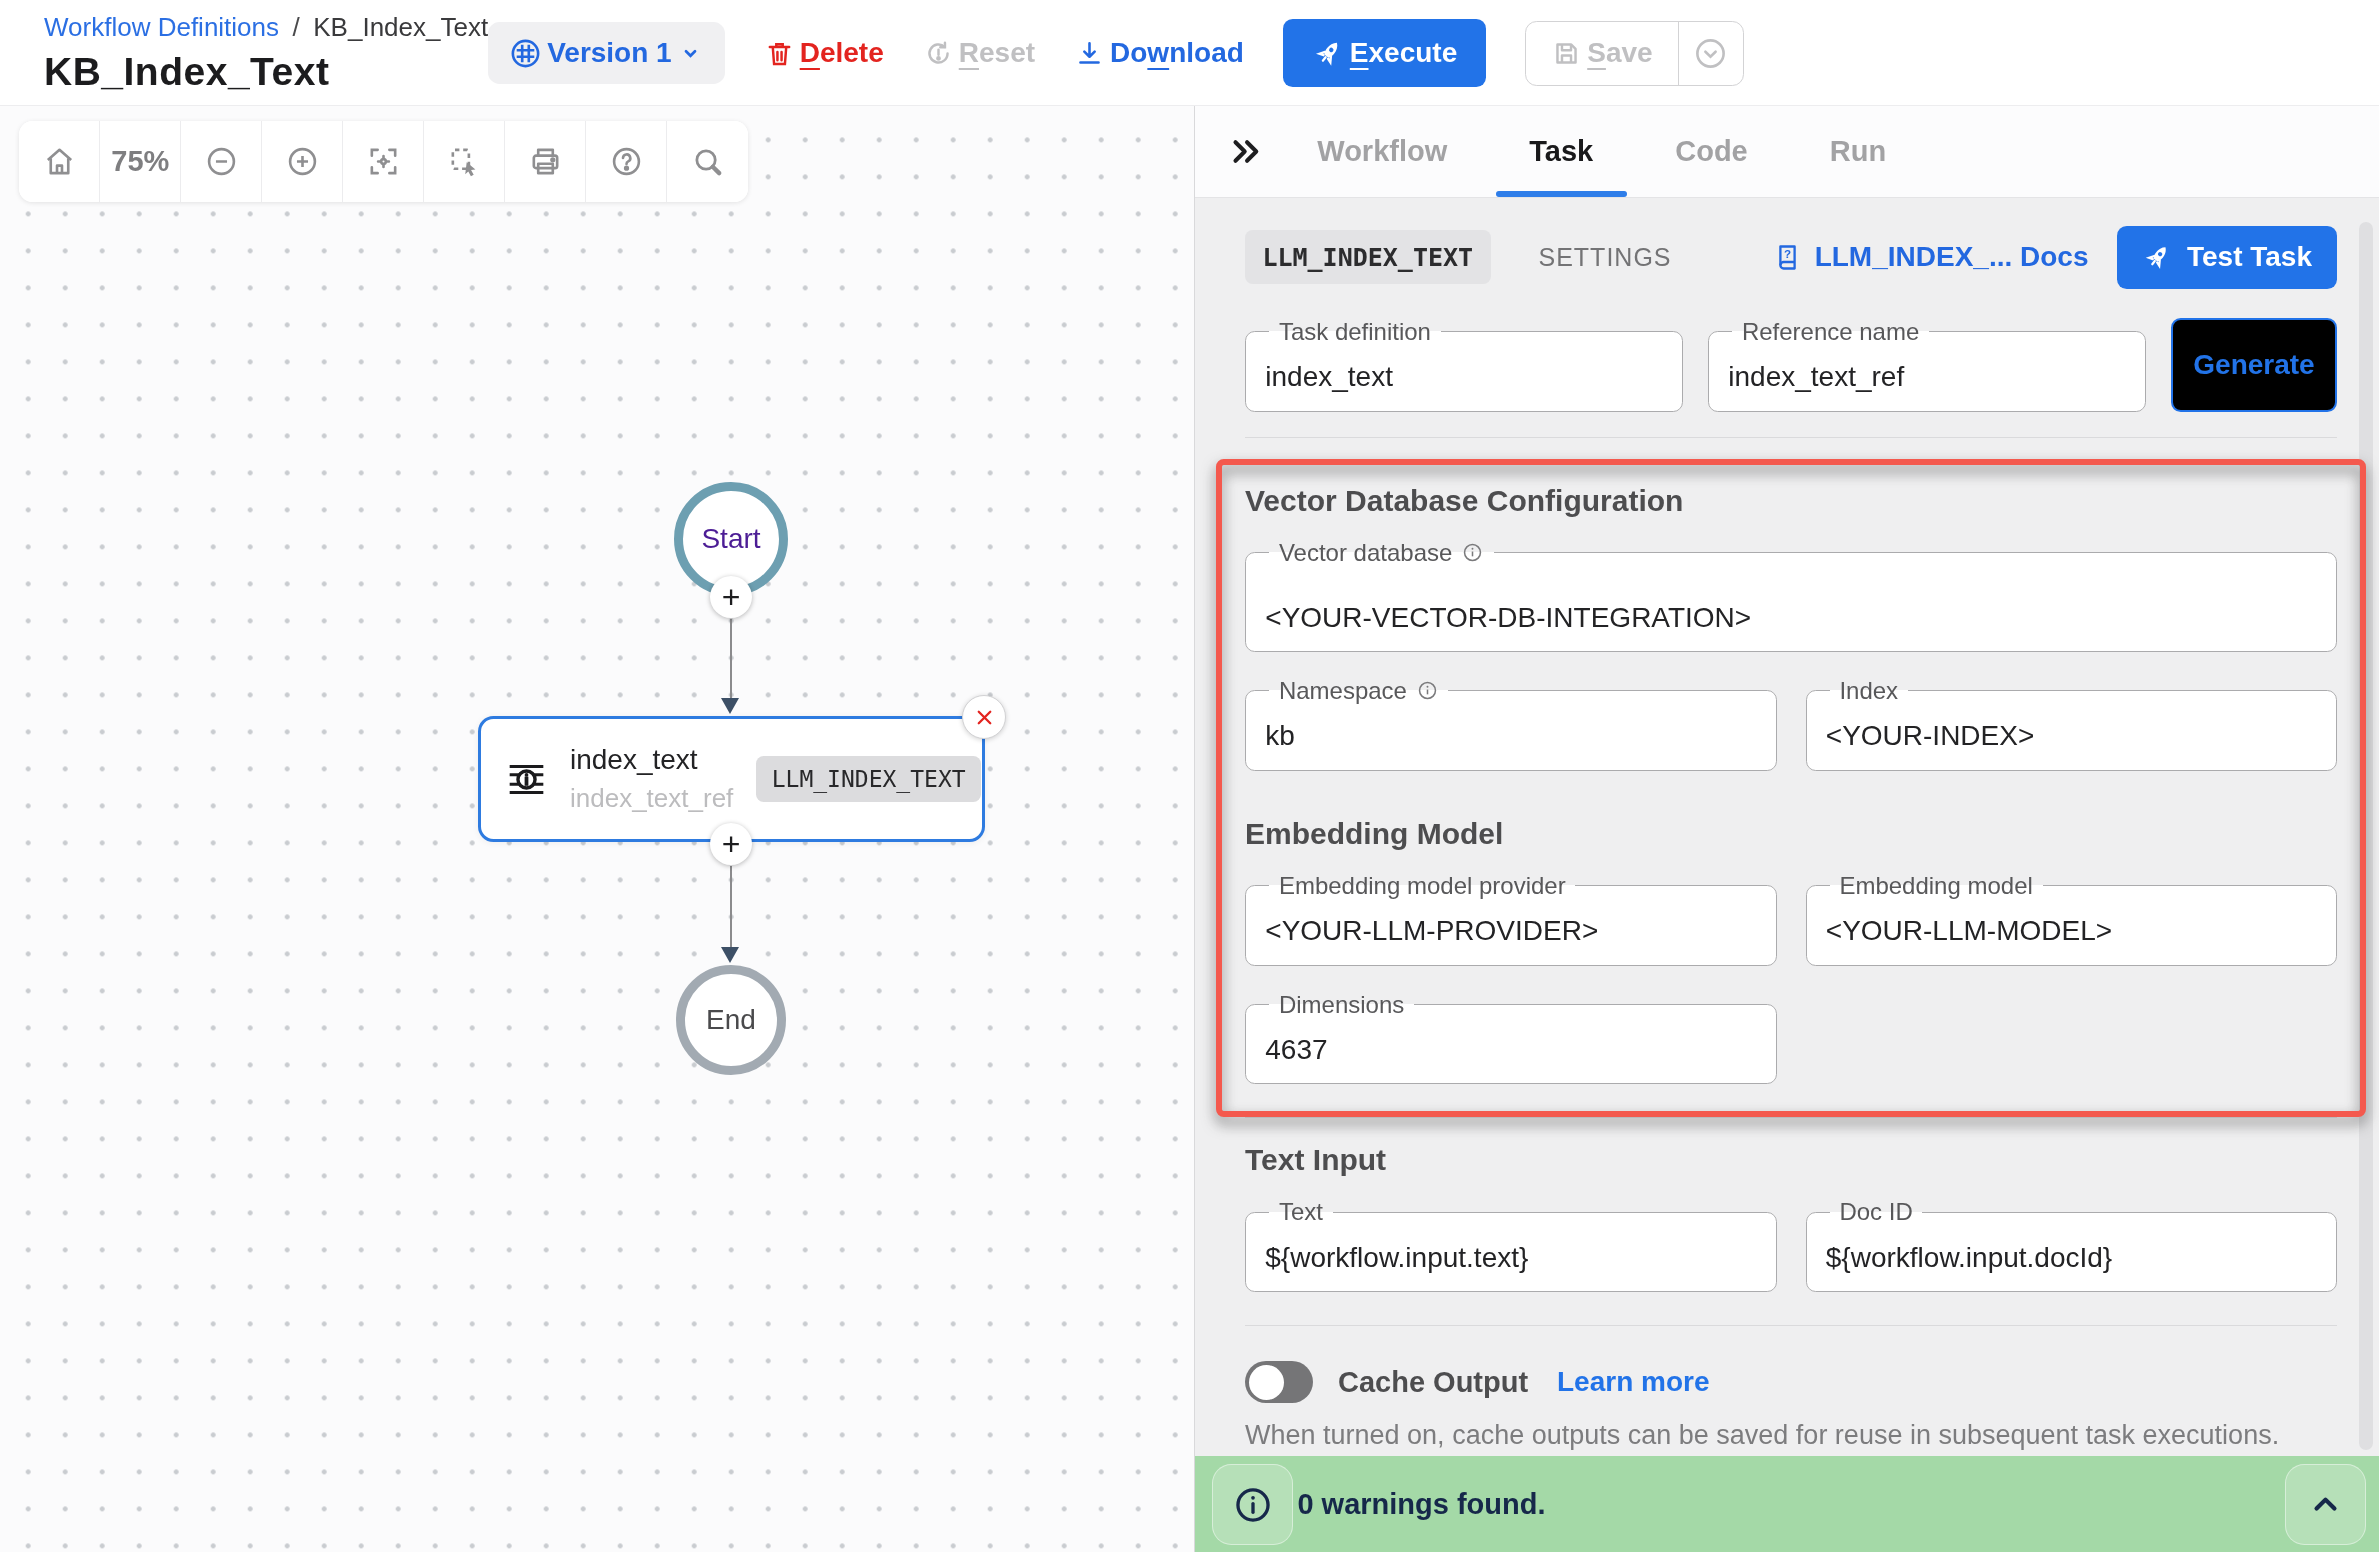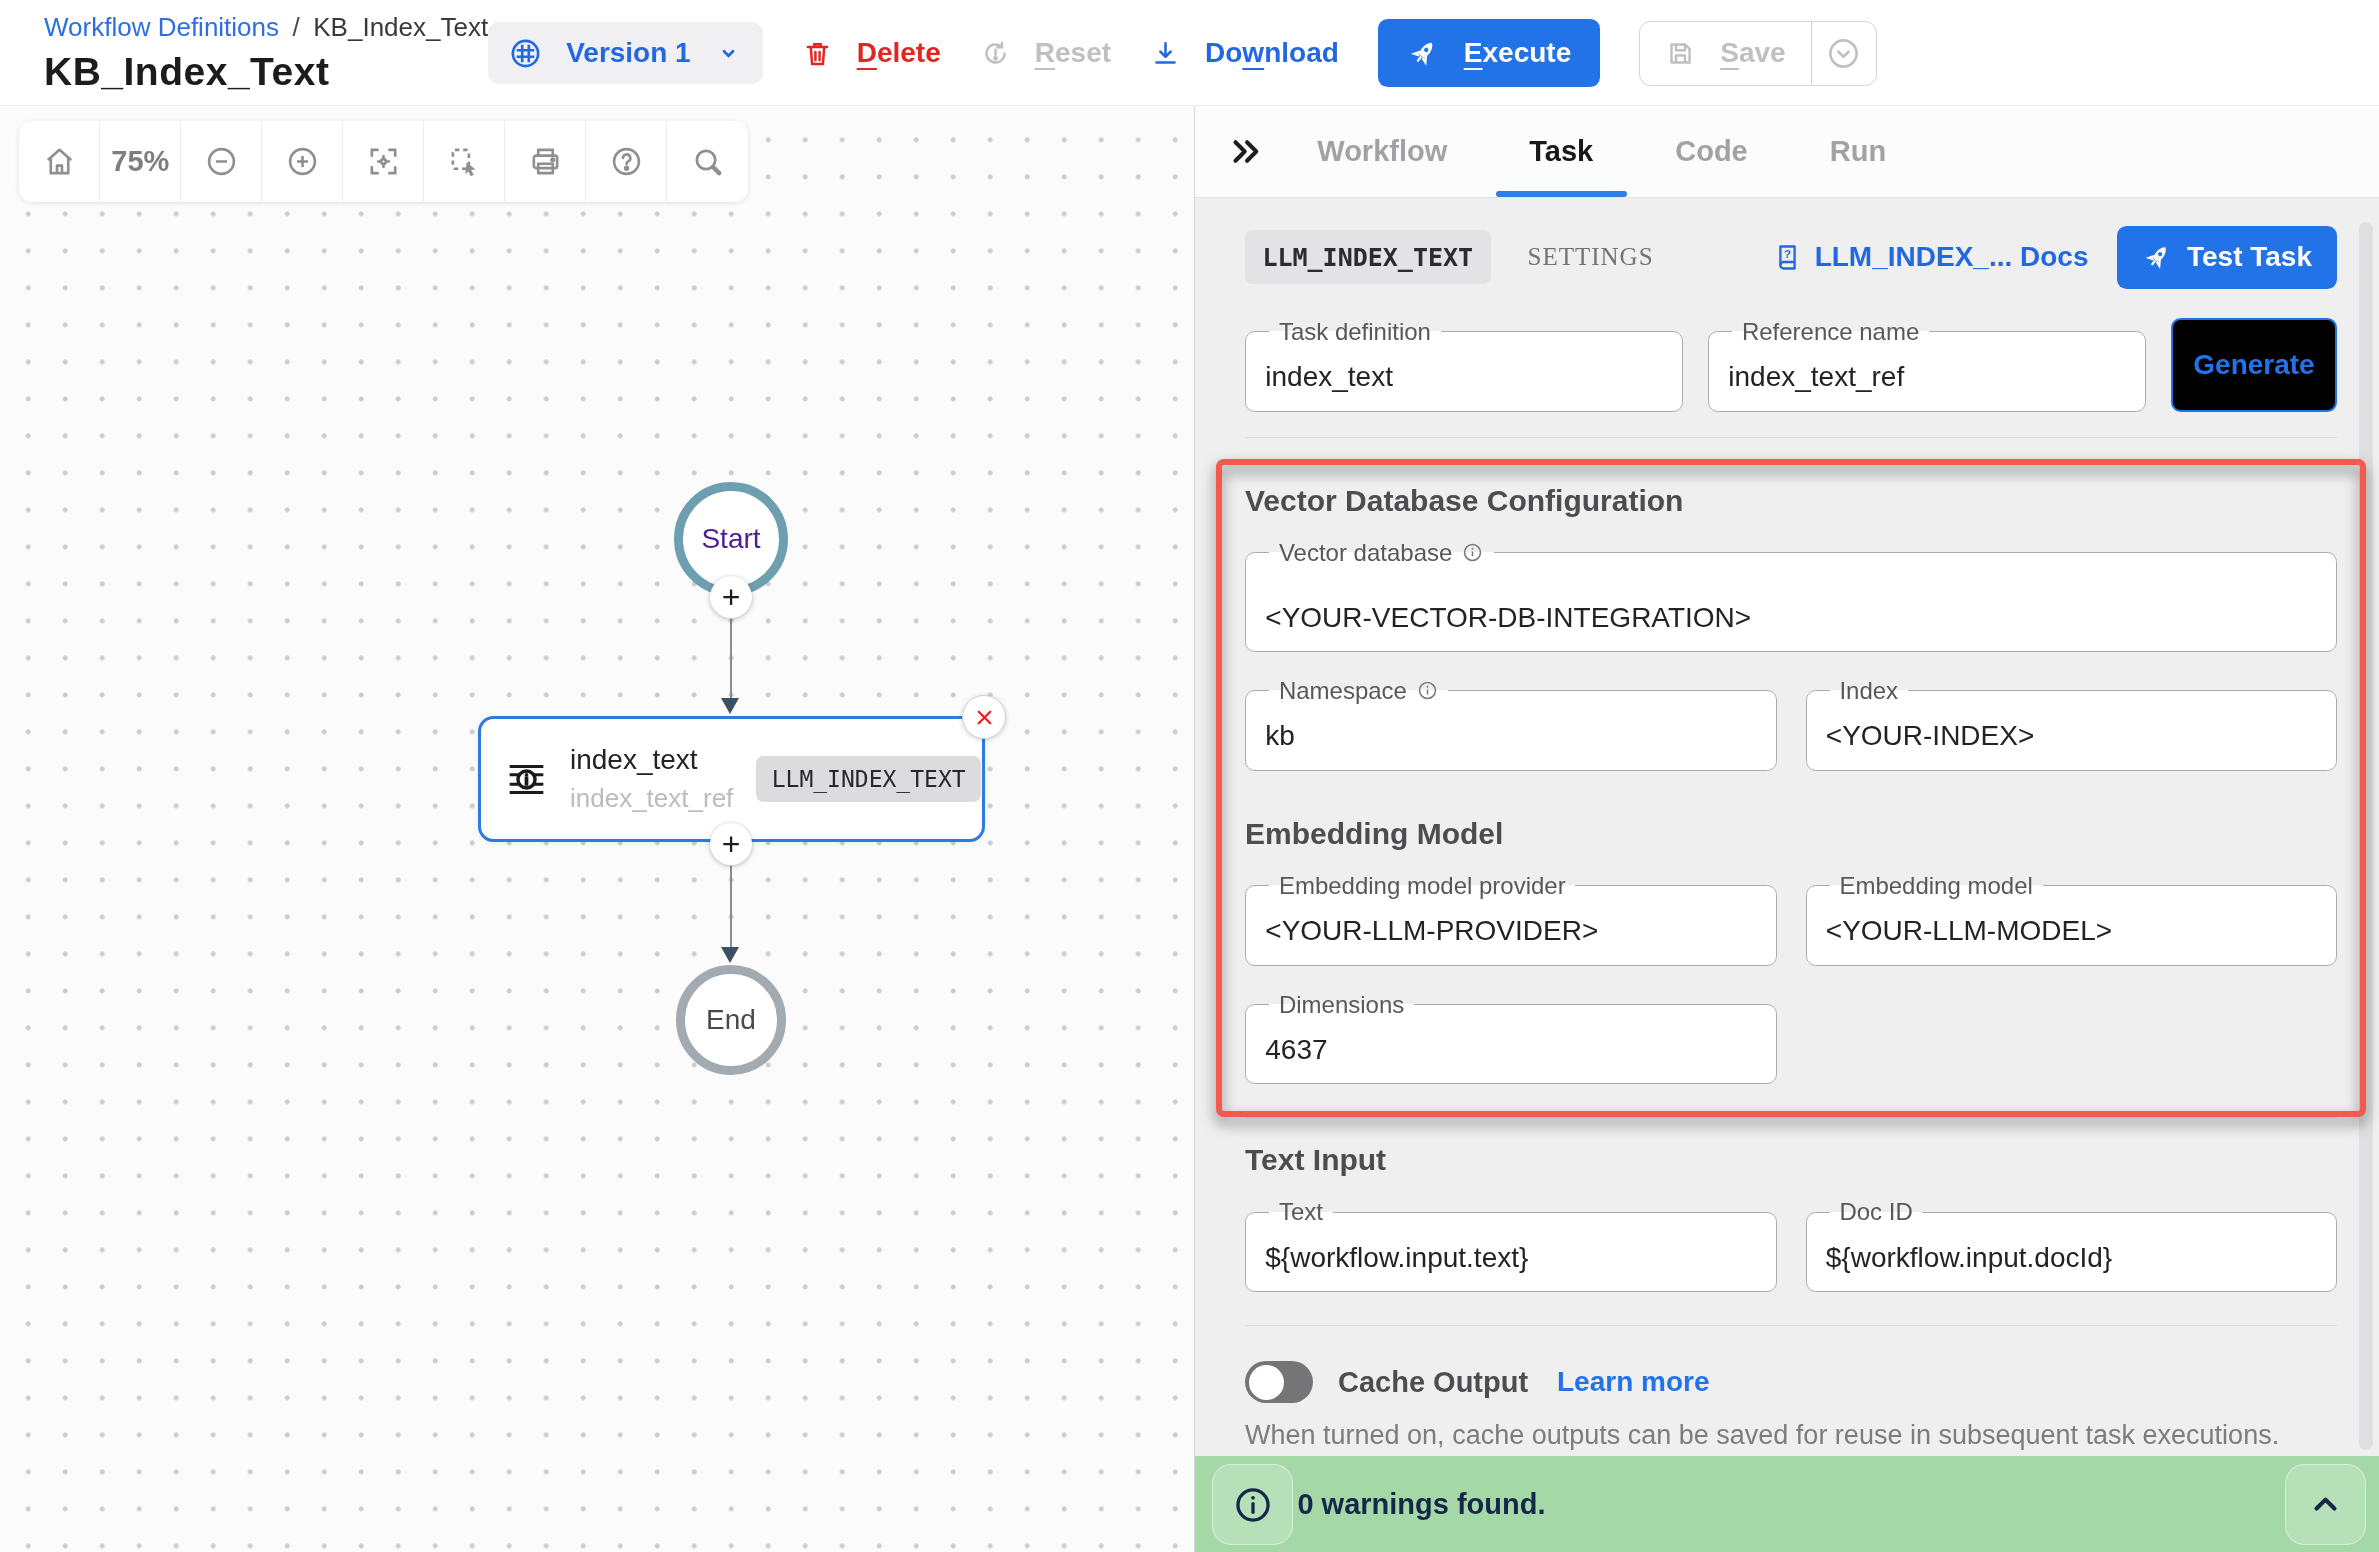--- a/index.html
+++ b/index.html
@@ -8,21 +8,21 @@
   .app { position:relative; width:2379px; height:1553px; display:flex; flex-direction:column; }
 
   
   header { height:106px; background:#fff; display:flex; align-items:flex-start;
     justify-content:flex-start; padding:11.6px 21px 0 44px; border-bottom:1px solid #ededef; flex:0 0 auto; }
   .crumb { font-size:26px; color:#3a3a3c; display:flex; gap:13.5px; align-items:center; }
   .crumb a { color:#2b6fe3; text-decoration:none; cursor:pointer; }
   .crumb .sep { color:#4a4a4c; }
   h1.title { font-size:39px; font-weight:700; color:#1c1c1e; margin-top:7.7px; letter-spacing:0.5px; }
   .hdr-actions { display:flex; align-items:center; gap:39px; margin-top:7.7px; }
-  .btn { display:flex; align-items:center; gap:24px; font-size:28px; font-weight:700;
+  .btn { display:flex; align-items:center; gap:5px; font-size:28px; font-weight:700;
     background:none; border:none; cursor:pointer; font-family:inherit; white-space:nowrap; }
   .btn u { text-decoration:underline; text-underline-offset:5.8px; text-decoration-thickness:2.4px; }
   .version-btn { background:#f0f0f2; border-radius:11.6px; padding:14.5px 21px; color:#2368e0; }
   .delete-btn { color:#e3241f; }
   .reset-btn { color:#c0c0c2; cursor:default; }
   .download-btn { color:#2368e0; }
   .execute-btn { background:#2273e8; color:#fff; border-radius:9.7px; padding:17.4px 29px; }
   .save-group { display:flex; align-items:stretch; border:1.9px solid #d3d3d5; border-radius:11.6px; overflow:hidden; }
   .save-btn { color:#c0c0c2; padding:15.4px 25px; border-right:1.9px solid #d3d3d5; border-radius:0; }
   .save-caret { width:64px; display:flex; align-items:center; justify-content:center; color:#c0c0c2; background:none; border:none; cursor:pointer; }
@@ -73,22 +73,22 @@
   .tab { padding:0 41px; display:flex; align-items:center; font-size:29px; font-weight:600;
     color:#a2a2a4; position:relative; background:none; border:none; cursor:pointer; font-family:inherit; }
   .tab.active { color:#19191b; }
   .tab.active::after { content:""; position:absolute; left:7.7px; right:7.7px; bottom:0; height:5.8px;
     background:#2e7de9; border-radius:2.9px; }
 
   .panel-body { position:absolute; top:93px; left:0; right:0; bottom:0; padding:27px 42px 0 50px; overflow:hidden; }
   .subtab-row { display:flex; align-items:center; margin-bottom:29px; }
   .type-pill { font-family:"DejaVu Sans Mono", monospace; font-size:25px; font-weight:700;
     background:#e3e3e5; color:#2c2c2e; padding:12.6px 17.4px; border-radius:7.7px; border:none; cursor:pointer; }
-  .settings-tab { font-family:Liberation Serif, serif; font-size:25px; color:#737375;
-    margin-left:37px; letter-spacing:1px; background:none; border:none; cursor:pointer; }
+  .settings-tab { font-family:Liberation Sans, sans-serif; font-size:25px; color:#737375;
+    margin-left:48px; letter-spacing:1px; background:none; border:none; cursor:pointer; }
   .subtab-row .spring { flex:1; }
   .docs-link { display:flex; align-items:center; gap:11.6px; color:#2368e0; font-size:28px;
     font-weight:700; text-decoration:none; margin-right:29px; cursor:pointer; }
   .test-task-btn { display:flex; align-items:center; gap:13.5px; background:#2273e8; color:#fff;
     border:none; border-radius:9.7px; padding:15.4px 25px; font-size:28px; font-weight:700; cursor:pointer; font-family:inherit; }
 
   fieldset.field { border:1.9px solid #ababad; border-radius:9.7px; background:#fff;
     padding:0 19.3px 17.4px; min-width:0; }
   fieldset.field legend { font-size:24px; color:#58585a; padding:0 9.7px; margin-left:3.9px;
     display:flex; align-items:center; gap:8.7px; }

